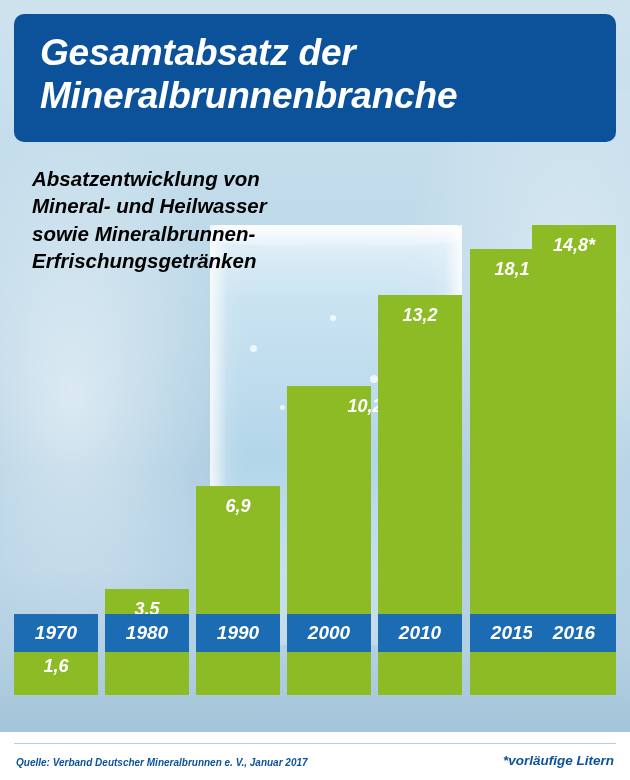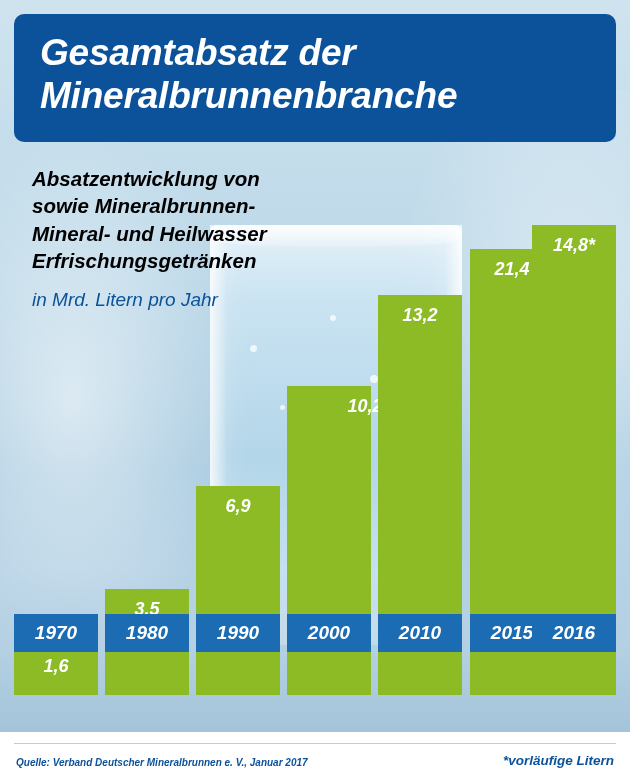--- a/index.html
+++ b/index.html
@@ -240,25 +240,24 @@
 
   <div class="title-box">
     <div class="title">
       <div>Gesamtabsatz der</div>
       <div>Mineralbrunnenbranche</div>
     </div>
   </div>
 
   <div class="subtitle">
     <div>Absatzentwicklung von</div>
+    <div>Mineral- und Heilwasser</div>
     <div>sowie Mineralbrunnen-</div>
-    <div>Mineral- und Heilwasser</div>
     <div>Erfrischungsgetränken</div>
   </div>
-  <div class="unit">in Mrd. Litern pro Jahr</div>
 
   <div class="chart">
 
     <div class="bar-group" style="left:14px;">
       <div class="bar" style="height:49px;"></div>
       <div class="bar-value" style="bottom:18px;">1,6</div>
       <div class="year-label">1970</div>
     </div>
 
     <div class="bar-group" style="left:105px;">
@@ -280,21 +279,21 @@
     </div>
 
     <div class="bar-group" style="left:378px;">
       <div class="bar" style="height:400px;"></div>
       <div class="bar-value" style="bottom:369px;">13,2</div>
       <div class="year-label">2010</div>
     </div>
 
     <div class="bar-group" style="left:470px;">
       <div class="bar" style="height:446px;"></div>
-      <div class="bar-value" style="bottom:415px;">21,4</div>
+      <div class="bar-value" style="bottom:415px;">18,1</div>
       <div class="year-label">2015</div>
     </div>
 
     <div class="bar-group" style="left:532px;">
       <div class="bar" style="height:470px;"></div>
       <div class="bar-value" style="bottom:439px;">14,8*</div>
       <div class="year-label">2016</div>
     </div>
 
   </div>

